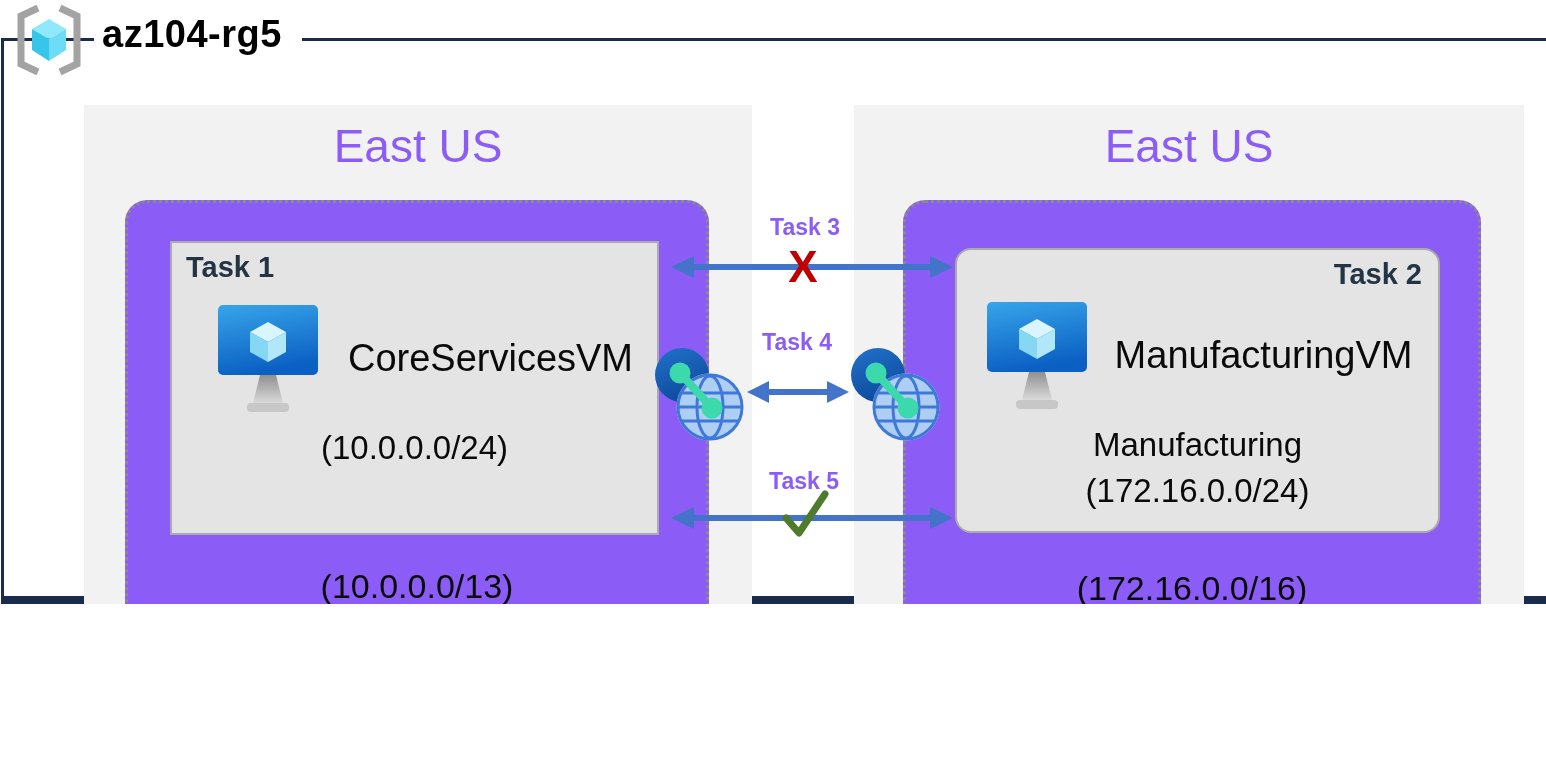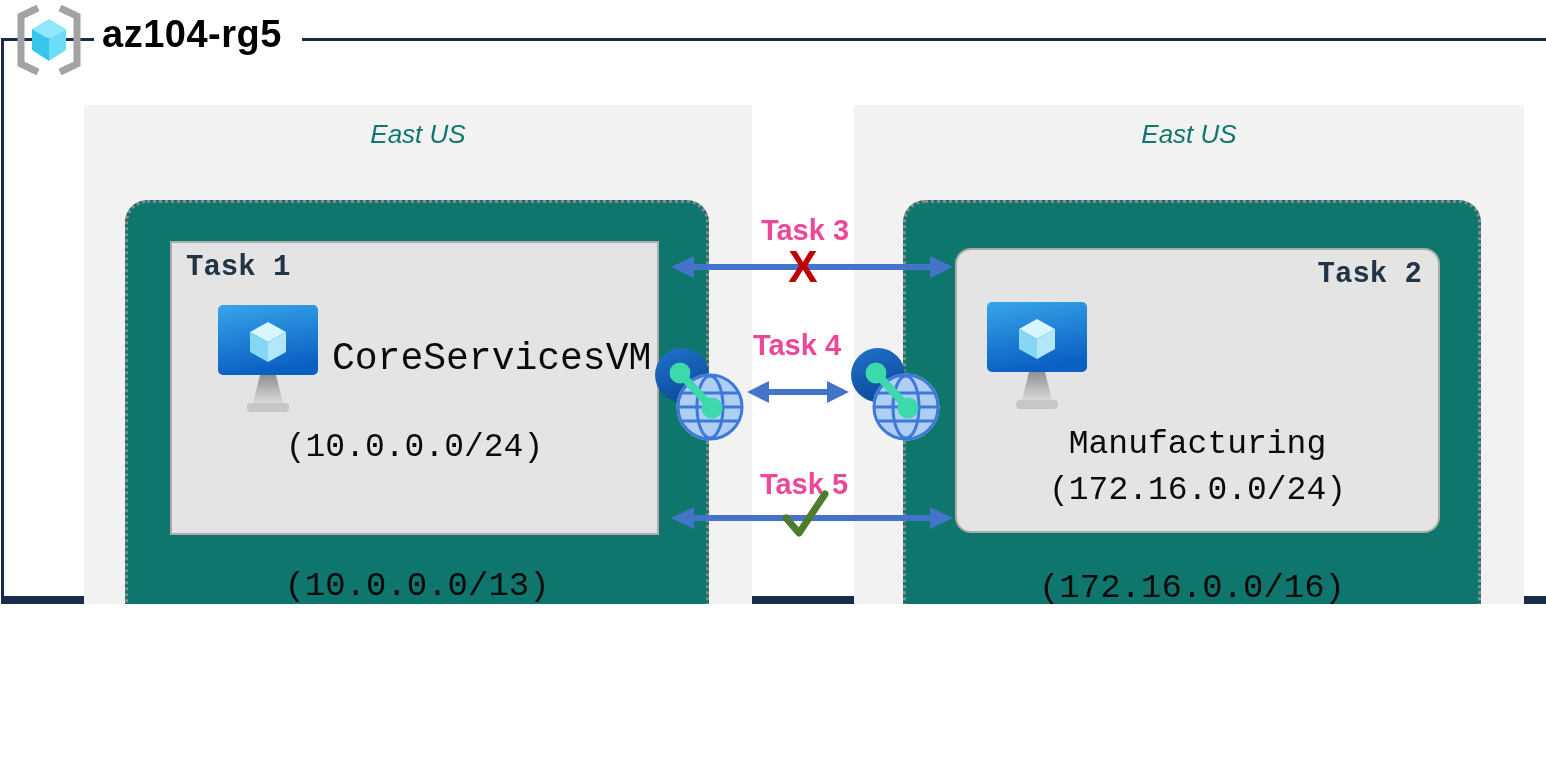--- a/index.html
+++ b/index.html
@@ -15,41 +15,41 @@
   .title-icon{position:absolute;left:8px;top:3px;}
   .rg-title{
     position:absolute;left:94px;top:10px;background:#fff;
     font-size:38px;font-weight:bold;letter-spacing:.5px;
     padding:2px 20px 8px 8px;line-height:1.2;
   }
   
   .region{position:absolute;top:105px;height:622px;background:#F2F2F2;}
   .region-left{left:84px;width:668px;}
   .region-right{left:854px;width:670px;}
-  .region-label{position:absolute;left:0;right:0;top:14px;text-align:center;font-size:26px;color:#0f766e;font-style:italic;}
+  .region-label{position:absolute;left:0;right:0;top:14px;text-align:center;font-size:46px;color:#8b5cf6;}
   
   .vnet-box{
-    position:absolute;top:95px;background:#0f766e;border:3px dotted #8A8A8A;border-radius:22px;font-family:Liberation Mono, monospace;
+    position:absolute;top:95px;background:#8b5cf6;border:3px dotted #8A8A8A;border-radius:22px;
   }
   .vnet-left{left:41px;width:578px;height:473px;}
   .vnet-right{left:49px;width:572px;height:475px;}
   .vnet-text{position:absolute;left:0;right:0;text-align:center;font-size:34px;line-height:47px;color:#0a0a0a;}
   .vnet-icon{position:absolute;right:14px;bottom:-18px;}
   
   .subnet-box{position:absolute;background:#E4E4E4;border:2px solid #ABABAB;}
   .subnet-left{left:42px;top:38px;width:485px;height:290px;}
   .subnet-right{left:49px;top:45px;width:481px;height:281px;border-radius:16px;}
   .task-tag{position:absolute;font-size:29px;font-weight:bold;color:#233444;}
   .tag-tl{left:14px;top:8px;}
   .tag-tr{right:16px;top:8px;}
   .vm-icon{position:absolute;}
   .vm-name{position:absolute;text-align:center;font-size:38px;color:#0a0a0a;}
   .subnet-text{position:absolute;left:0;right:0;text-align:center;font-size:33px;line-height:46px;color:#0a0a0a;}
   
-  .task-label{position:absolute;transform:translateX(-50%);font-size:29px;font-weight:bold;color:#ec4899;white-space:nowrap;}
+  .task-label{position:absolute;transform:translateX(-50%);font-size:23px;font-weight:bold;color:#8b5cf6;white-space:nowrap;}
   .arrow{position:absolute;}
   .x-marker{
     position:absolute;transform:translateX(-50%);
     font-size:44px;font-weight:bold;color:#C00000;line-height:1;
   }
   .check-icon,.peer-icon{position:absolute;}
 </style>
 </head>
 <body>
 
@@ -126,20 +126,21 @@
       <div class="subnet-box subnet-right">
         <div class="task-tag tag-tr">Task 2</div>
         <svg class="vm-icon" style="left:30px;top:52px" width="100" height="116" viewBox="0 0 100 116">
           <rect x="0" y="0" width="100" height="70" rx="5" fill="url(#gradScreen)"></rect>
           <polygon points="50,17 68,27 50,37 32,27" fill="#D9F5FD"></polygon>
           <polygon points="32,27 50,37 50,57 32,47" fill="#86D7F3"></polygon>
           <polygon points="50,37 68,27 68,47 50,57" fill="#B1E7F9"></polygon>
           <polygon points="42,70 58,70 65,98 35,98" fill="url(#gradStand)"></polygon>
           <rect x="29" y="98" width="42" height="9" rx="4" fill="#C7C7C7"></rect>
         </svg>
+        <div class="vm-name" style="left:140px;right:8px;top:84px">ManufacturingVM</div>
         <div class="subnet-text" style="top:172px">
           <div>Manufacturing</div>
           <div>(172.16.0.0/24)</div>
         </div>
       </div>
 
       <div class="vnet-text" style="top:362px">
         <div>(172.16.0.0/16)</div>
       </div>
 

